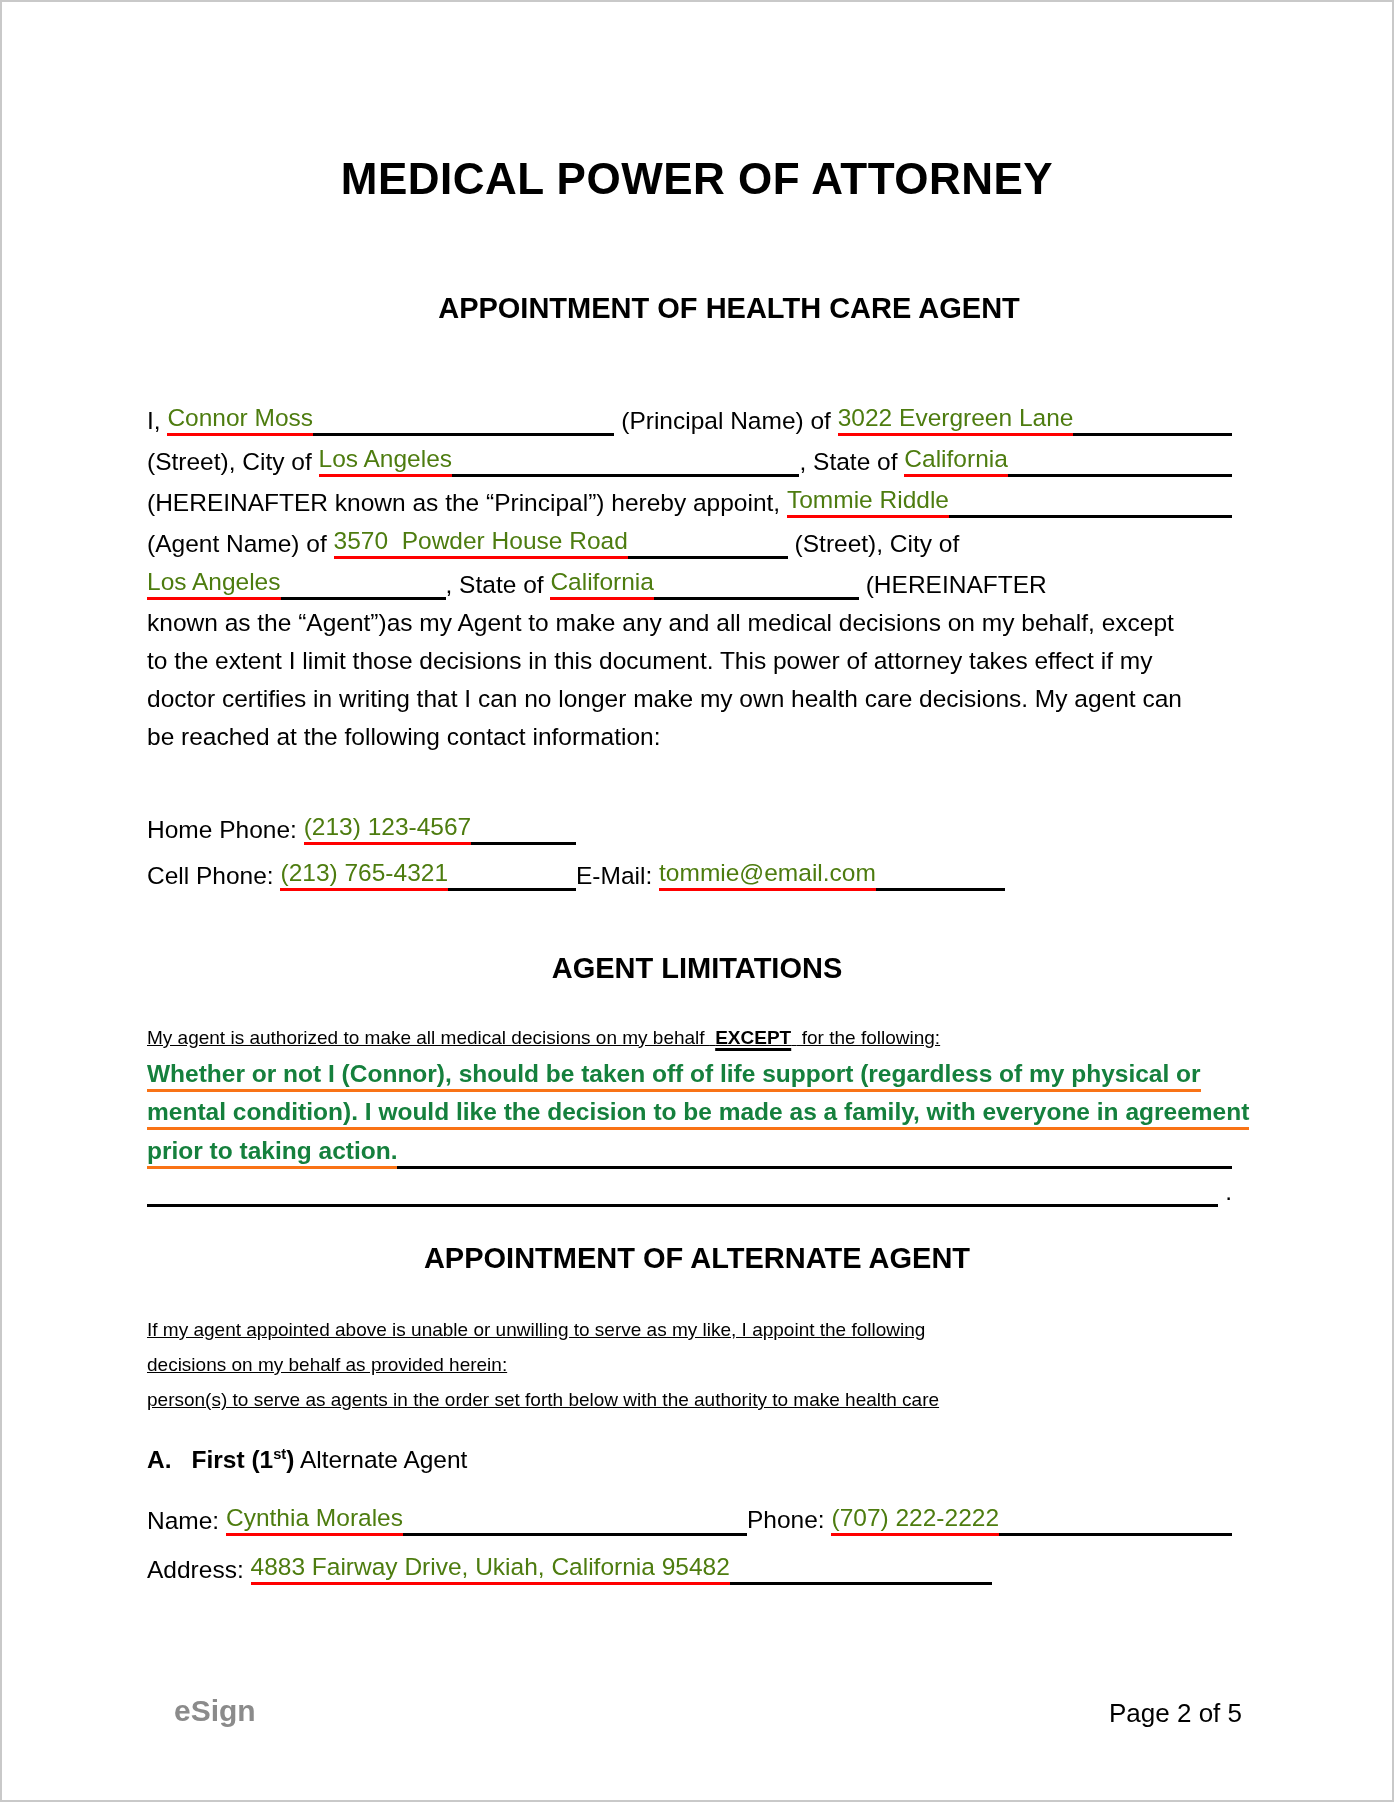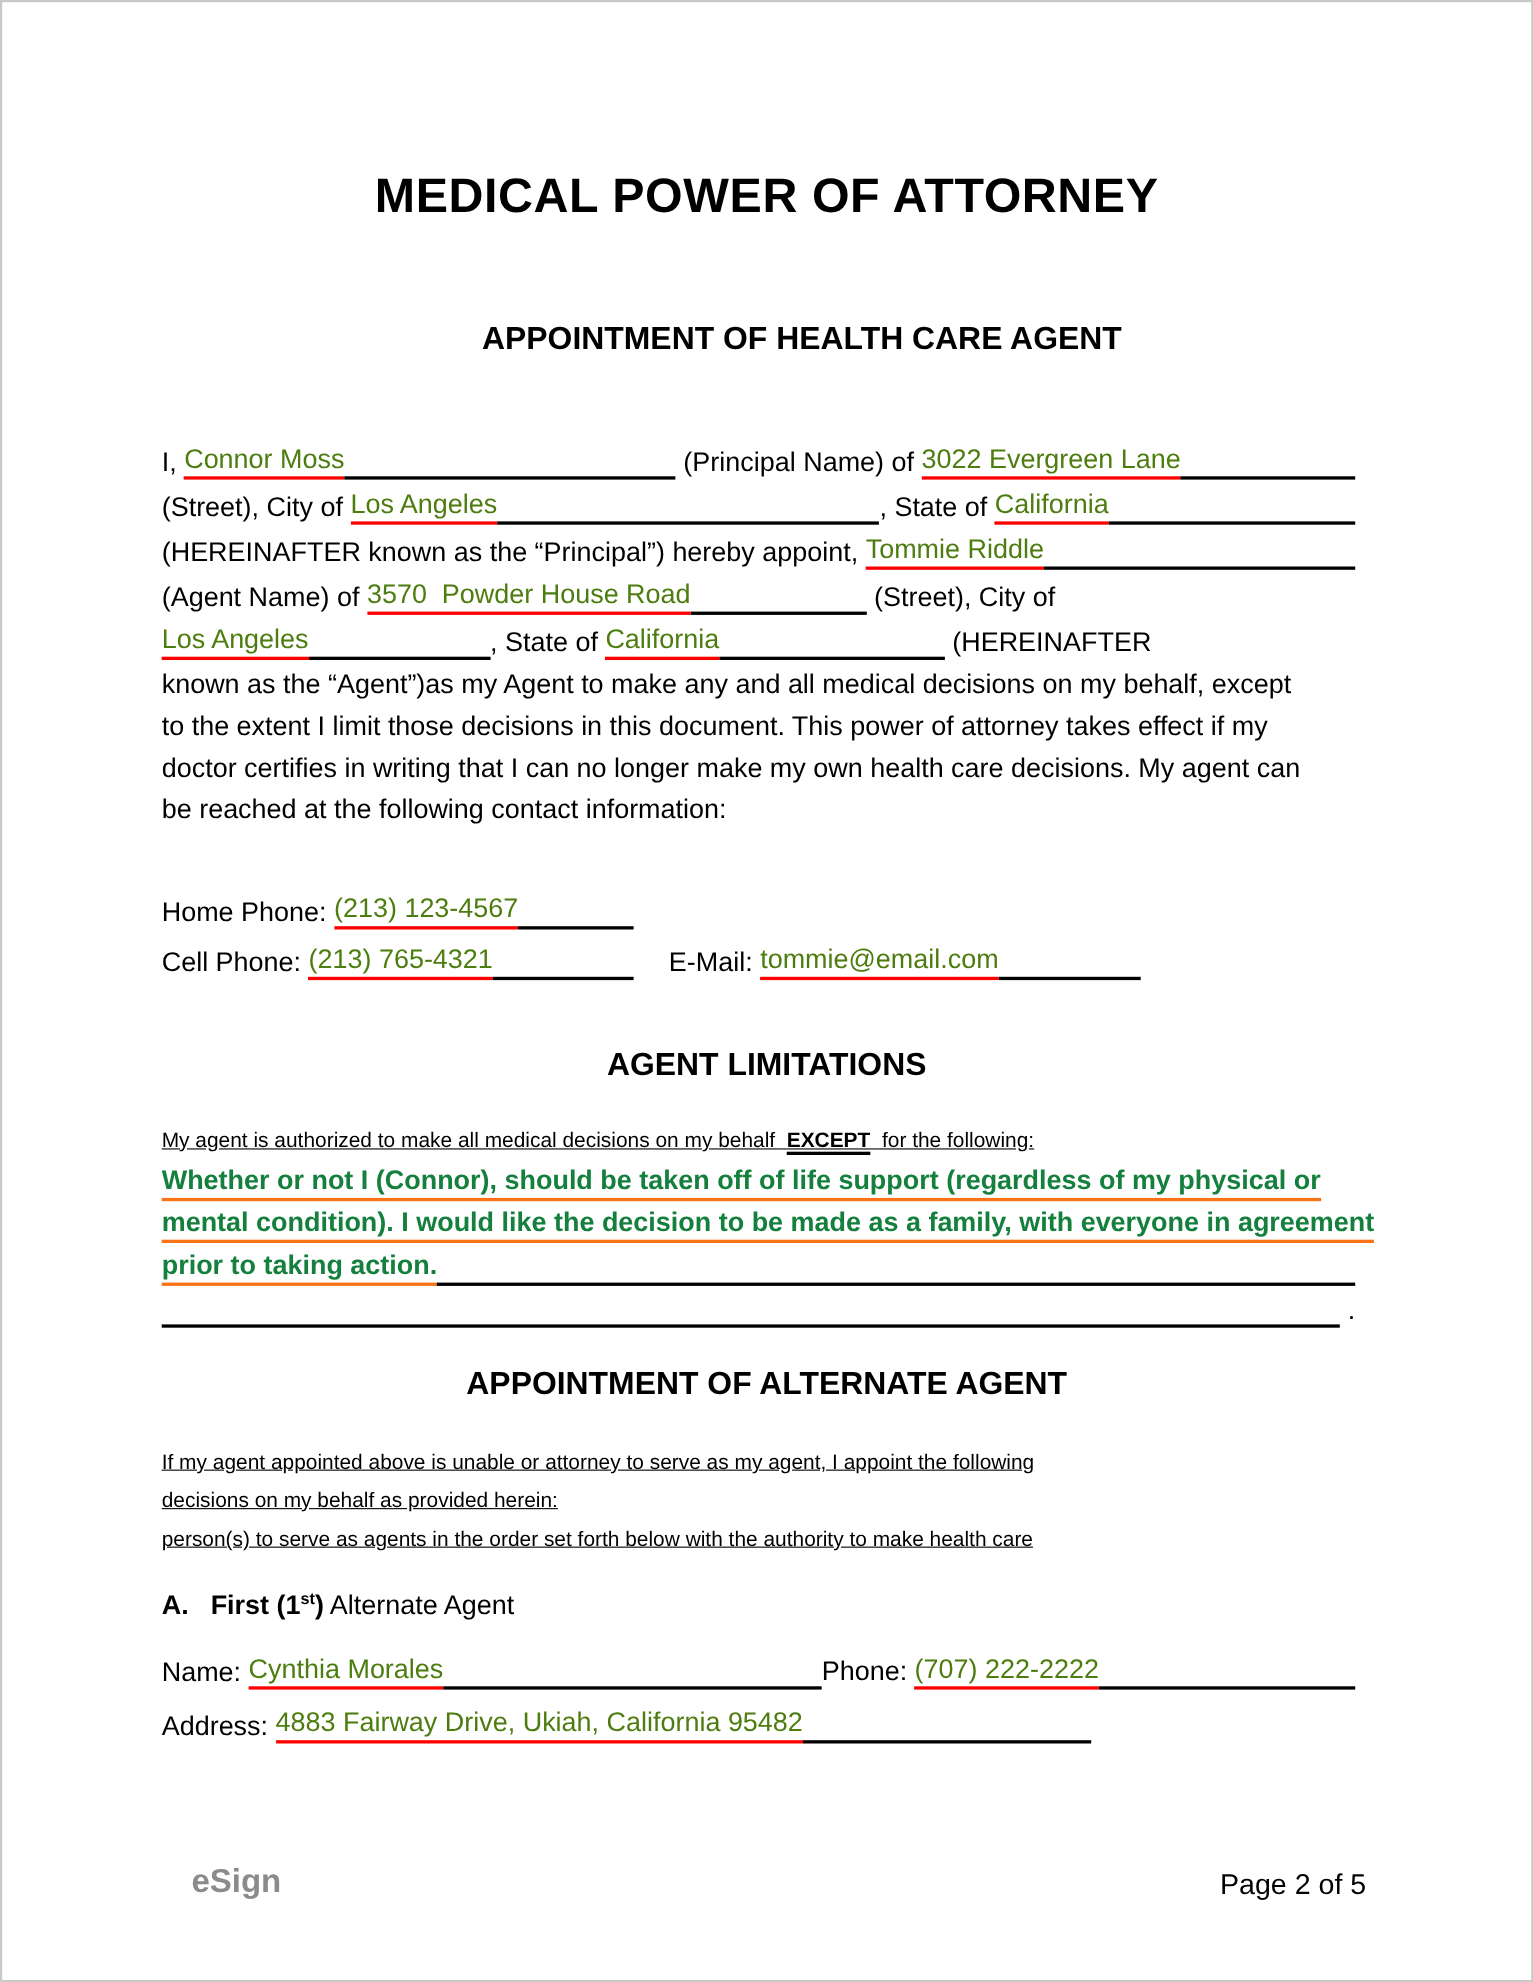--- a/index.html
+++ b/index.html
@@ -42,21 +42,21 @@
     height:31px;
     border-bottom:3px solid #000000;
   }
   .grow1{flex:1 1 0;}
   .grow155{flex:1.55 1 0;}
   .grow19{flex:1.9 1 0;}
   .w160{flex:0 0 160px;}
   .w165{flex:0 0 165px;}
   .w205{flex:0 0 205px;}
   .contact{top:809px;width:860px;}
-  .contact .line{margin-bottom:12px;gap:32px;}
+  .contact .line{margin-bottom:12px;}
   .cell{display:flex;align-items:flex-end;flex:0 0 429px;}
   .limit-block{top:1020px;}
   .limit-block .line,.limit-block .pline{margin-bottom:4.5px;}
   .bold-underline{
     font-weight:700;
     text-decoration:underline;
     text-decoration-thickness:2.5px;
     text-underline-offset:4px;
   }
   .redline{
@@ -185,21 +185,21 @@
     </div>
     <div class="line">
       <span class="blank grow1"></span>
       <span class="t"> .</span>
     </div>
   </div>
 
   <div class="h2 h2-alt">APPOINTMENT OF ALTERNATE AGENT</div>
 
   <div class="block alt-par">
-    <div class="pline">If my agent appointed above is unable or attorney to serve as my agent, I appoint the following</div>
+    <div class="pline">If my agent appointed above is unable or unwilling to serve as my like, I appoint the following</div>
     <div class="pline">decisions on my behalf as provided herein:</div>
     <div class="pline">person(s) to serve as agents in the order set forth below with the authority to make health care</div>
   </div>
 
   <div class="block line item-line">
     <span class="item-letter">A.</span>
     <span class="item-bold"><span>First (1</span><sup>st</sup><span>)</span></span>
     <span class="t"> Alternate Agent</span>
   </div>
 

